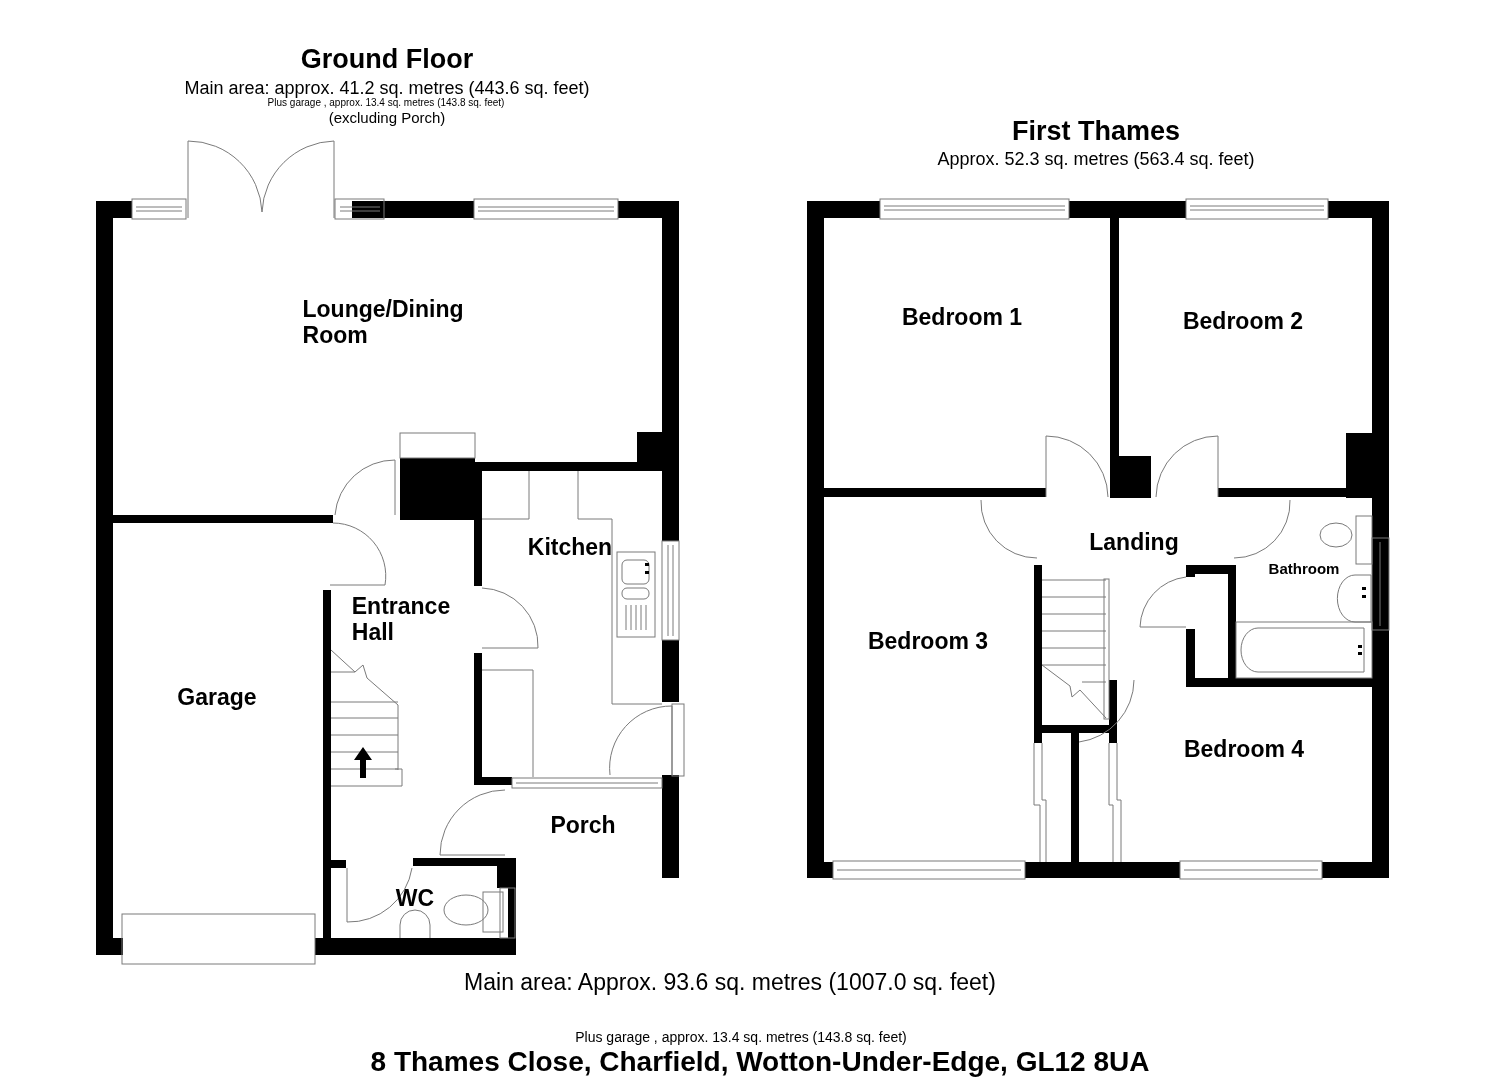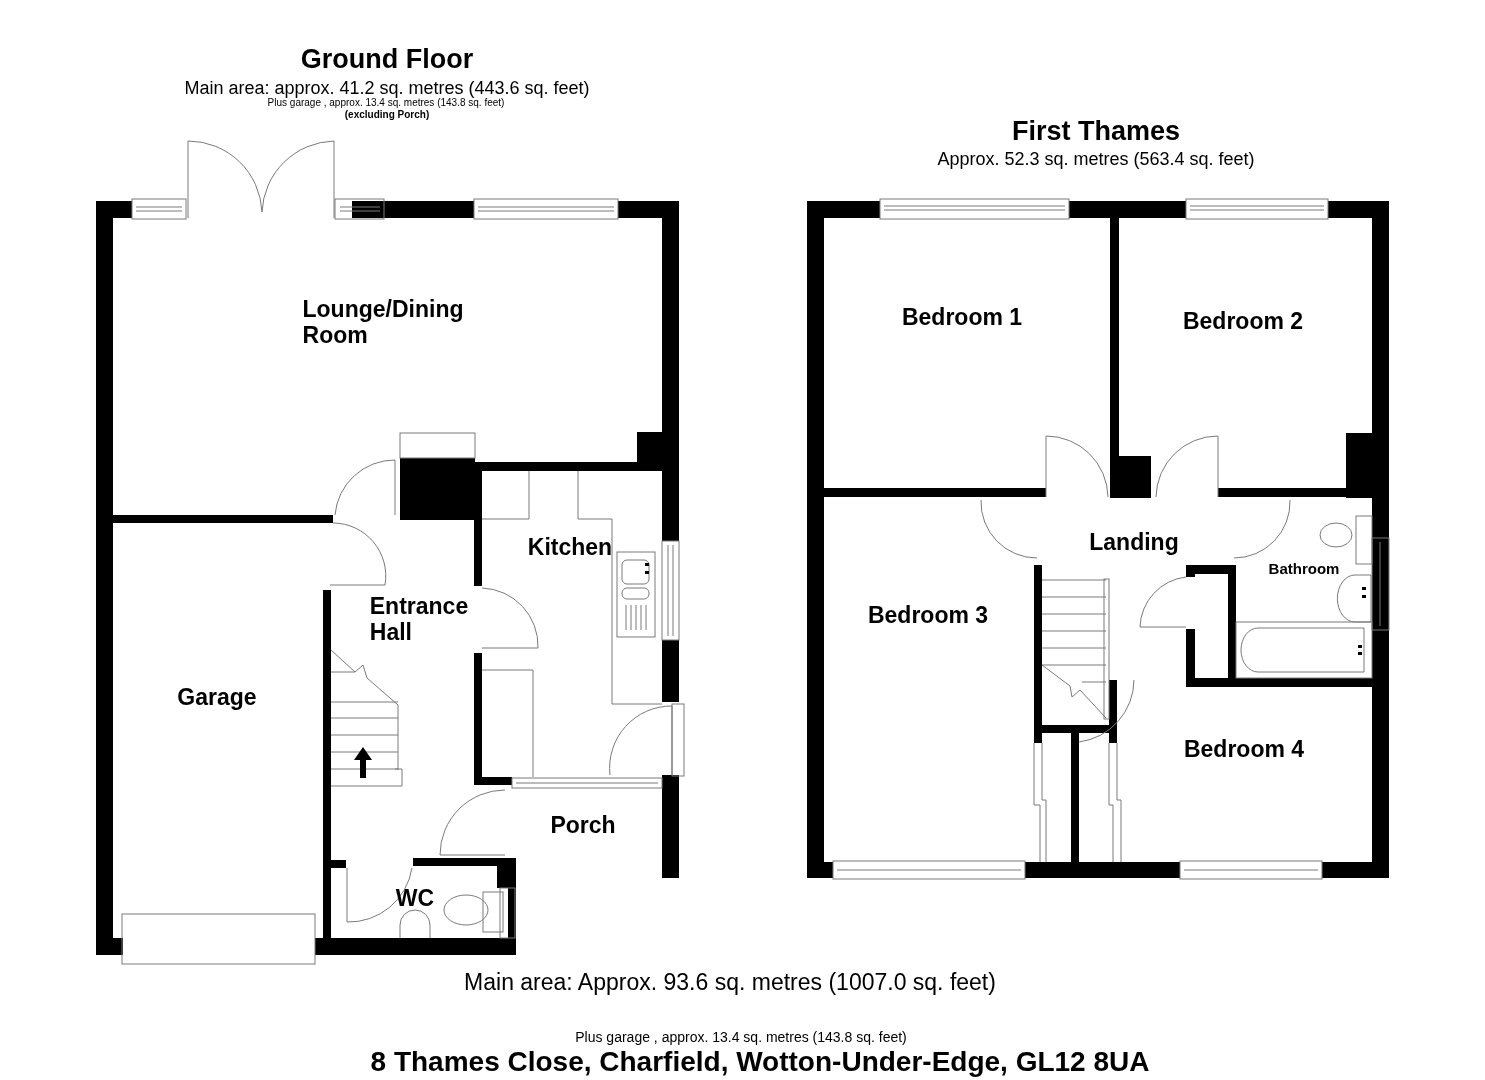--- a/index.html
+++ b/index.html
@@ -2,21 +2,21 @@
 <html><head>
 <meta charset="utf-8">
 <style>
   html, body { margin: 0; padding: 0; background: #ffffff; }
   body { width: 1485px; height: 1080px; position: relative; overflow: hidden;
          font-family: "Liberation Sans", "DejaVu Sans", sans-serif; color: #000; }
   .txt { position: absolute; white-space: nowrap; text-align: left; transform: translateX(-50%); line-height: 1; }
   .h-title { font-weight: bold; font-size: 27px; }
   .h-sub { font-size: 18px; }
   .h-small { font-size: 10px; }
-  .h-small2 { font-size: 10px; font-weight: bold; }
+  .h-small2 { font-size: 15px; }
   .room { font-weight: bold; font-size: 23px; line-height: 1.15; }
   .foot-main { font-size: 23px; }
   .foot-small { font-size: 14px; }
   .foot-addr { font-weight: bold; font-size: 28px; margin-left: 28px; }
   svg.plan { position: absolute; left: 0; top: 0; }
 </style>
 </head>
 <body>
 
 <div class="txt h-title" style="left:387px; top:46px;">Ground Floor</div>
@@ -227,30 +227,30 @@
     <rect x="1358" y="645" width="4" height="3"></rect>
       <rect x="1358" y="652" width="4" height="3"></rect>
   </g>
 </svg>
 
 <div class="txt room" style="left:383px; top:264px;margin-top:32px;">
   <div>Lounge/Dining</div>
   <div>Room</div>
 </div>
 <div class="txt room" style="left:570px; top:534px;">Kitchen</div>
-<div class="txt room" style="left:419px; top:593px;">
+<div class="txt room" style="left:401px; top:593px;">
   <div>Entrance</div>
   <div>Hall</div>
 </div>
 <div class="txt room" style="left:217px; top:684px;">Garage</div>
 <div class="txt room" style="left:583px; top:812px;">Porch</div>
 <div class="txt room" style="left:415px; top:885px;">WC</div>
 
 <div class="txt room" style="left:962px; top:304px;">Bedroom 1</div>
 <div class="txt room" style="left:1243px; top:308px;">Bedroom 2</div>
 <div class="txt room" style="left:1134px; top:529px;">Landing</div>
 <div class="txt room" style="left:1304px; top:560px; font-size:15px;">Bathroom</div>
-<div class="txt room" style="left:928px; top:602px;">Bedroom 3</div>
+<div class="txt room" style="left:928px; top:628px;">Bedroom 3</div>
 <div class="txt room" style="left:1244px; top:736px;">Bedroom 4</div>
 
 <div class="txt foot-main" style="left:730px; top:971px;">Main area: Approx. 93.6 sq. metres (1007.0 sq. feet)</div>
 <div class="txt foot-small" style="left:741px; top:1030px;">Plus garage , approx. 13.4 sq. metres (143.8 sq. feet)</div>
 <div class="txt foot-addr" style="left:732px; top:1048px;">8 Thames Close, Charfield, Wotton-Under-Edge, GL12 8UA</div>
 
 </body></html>

